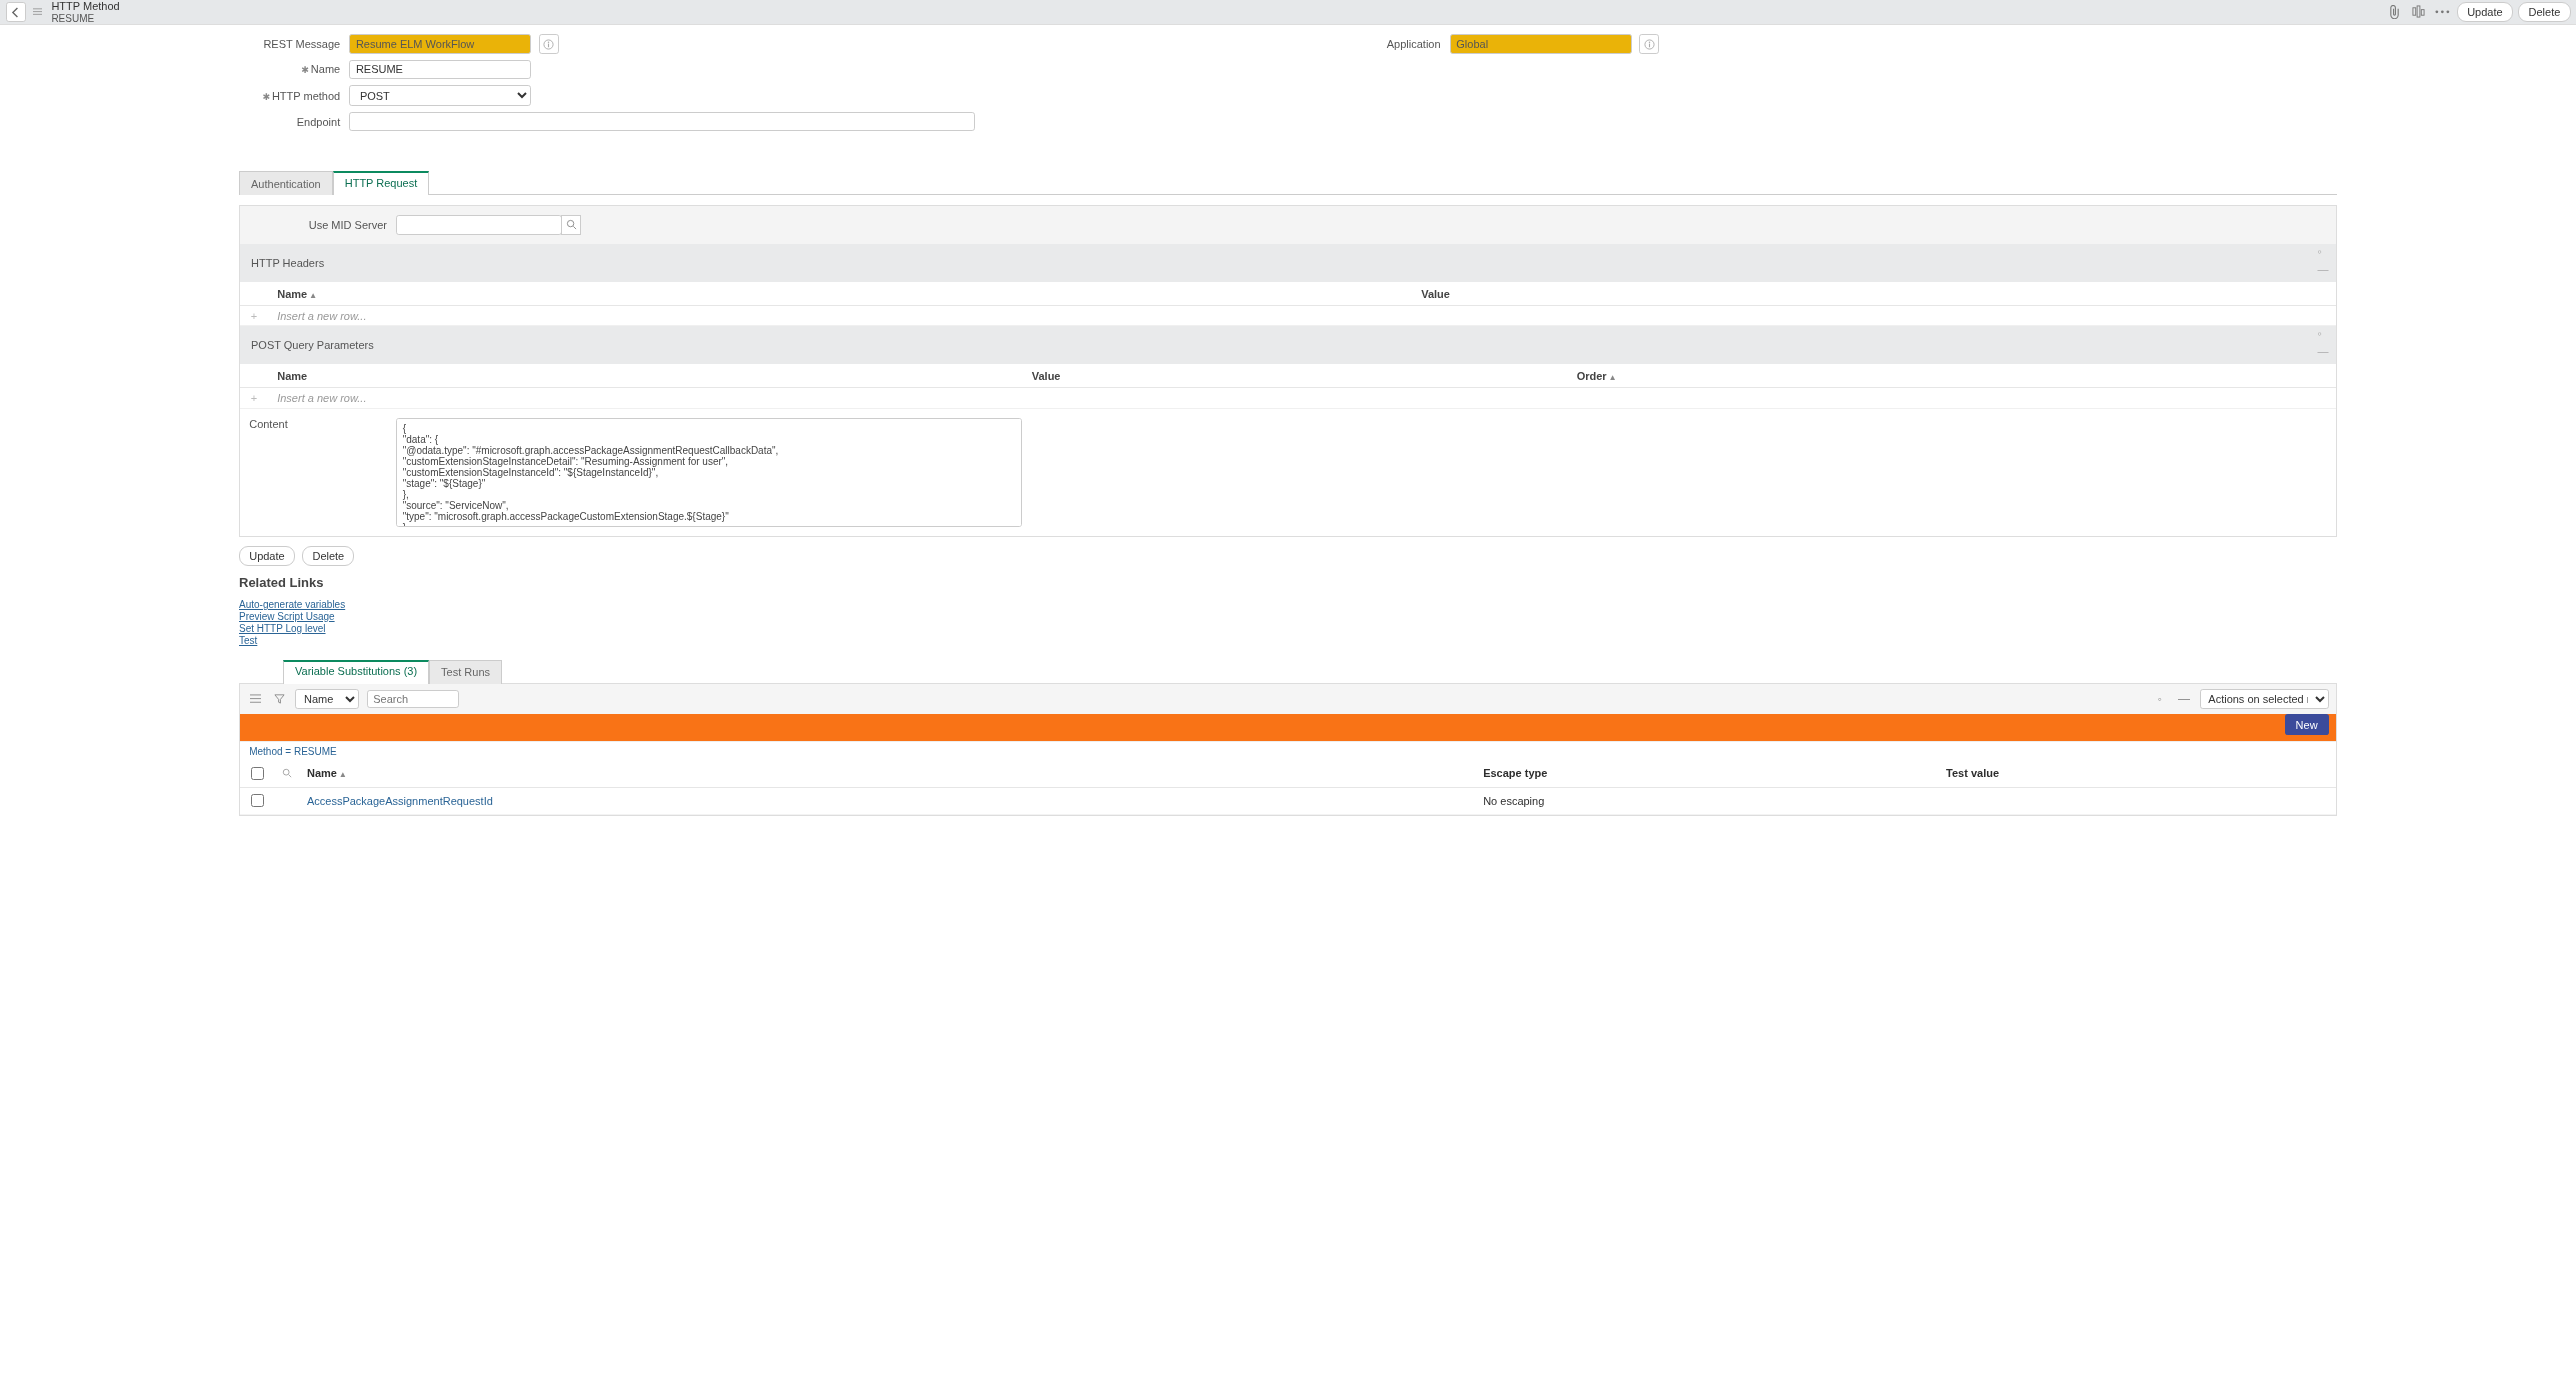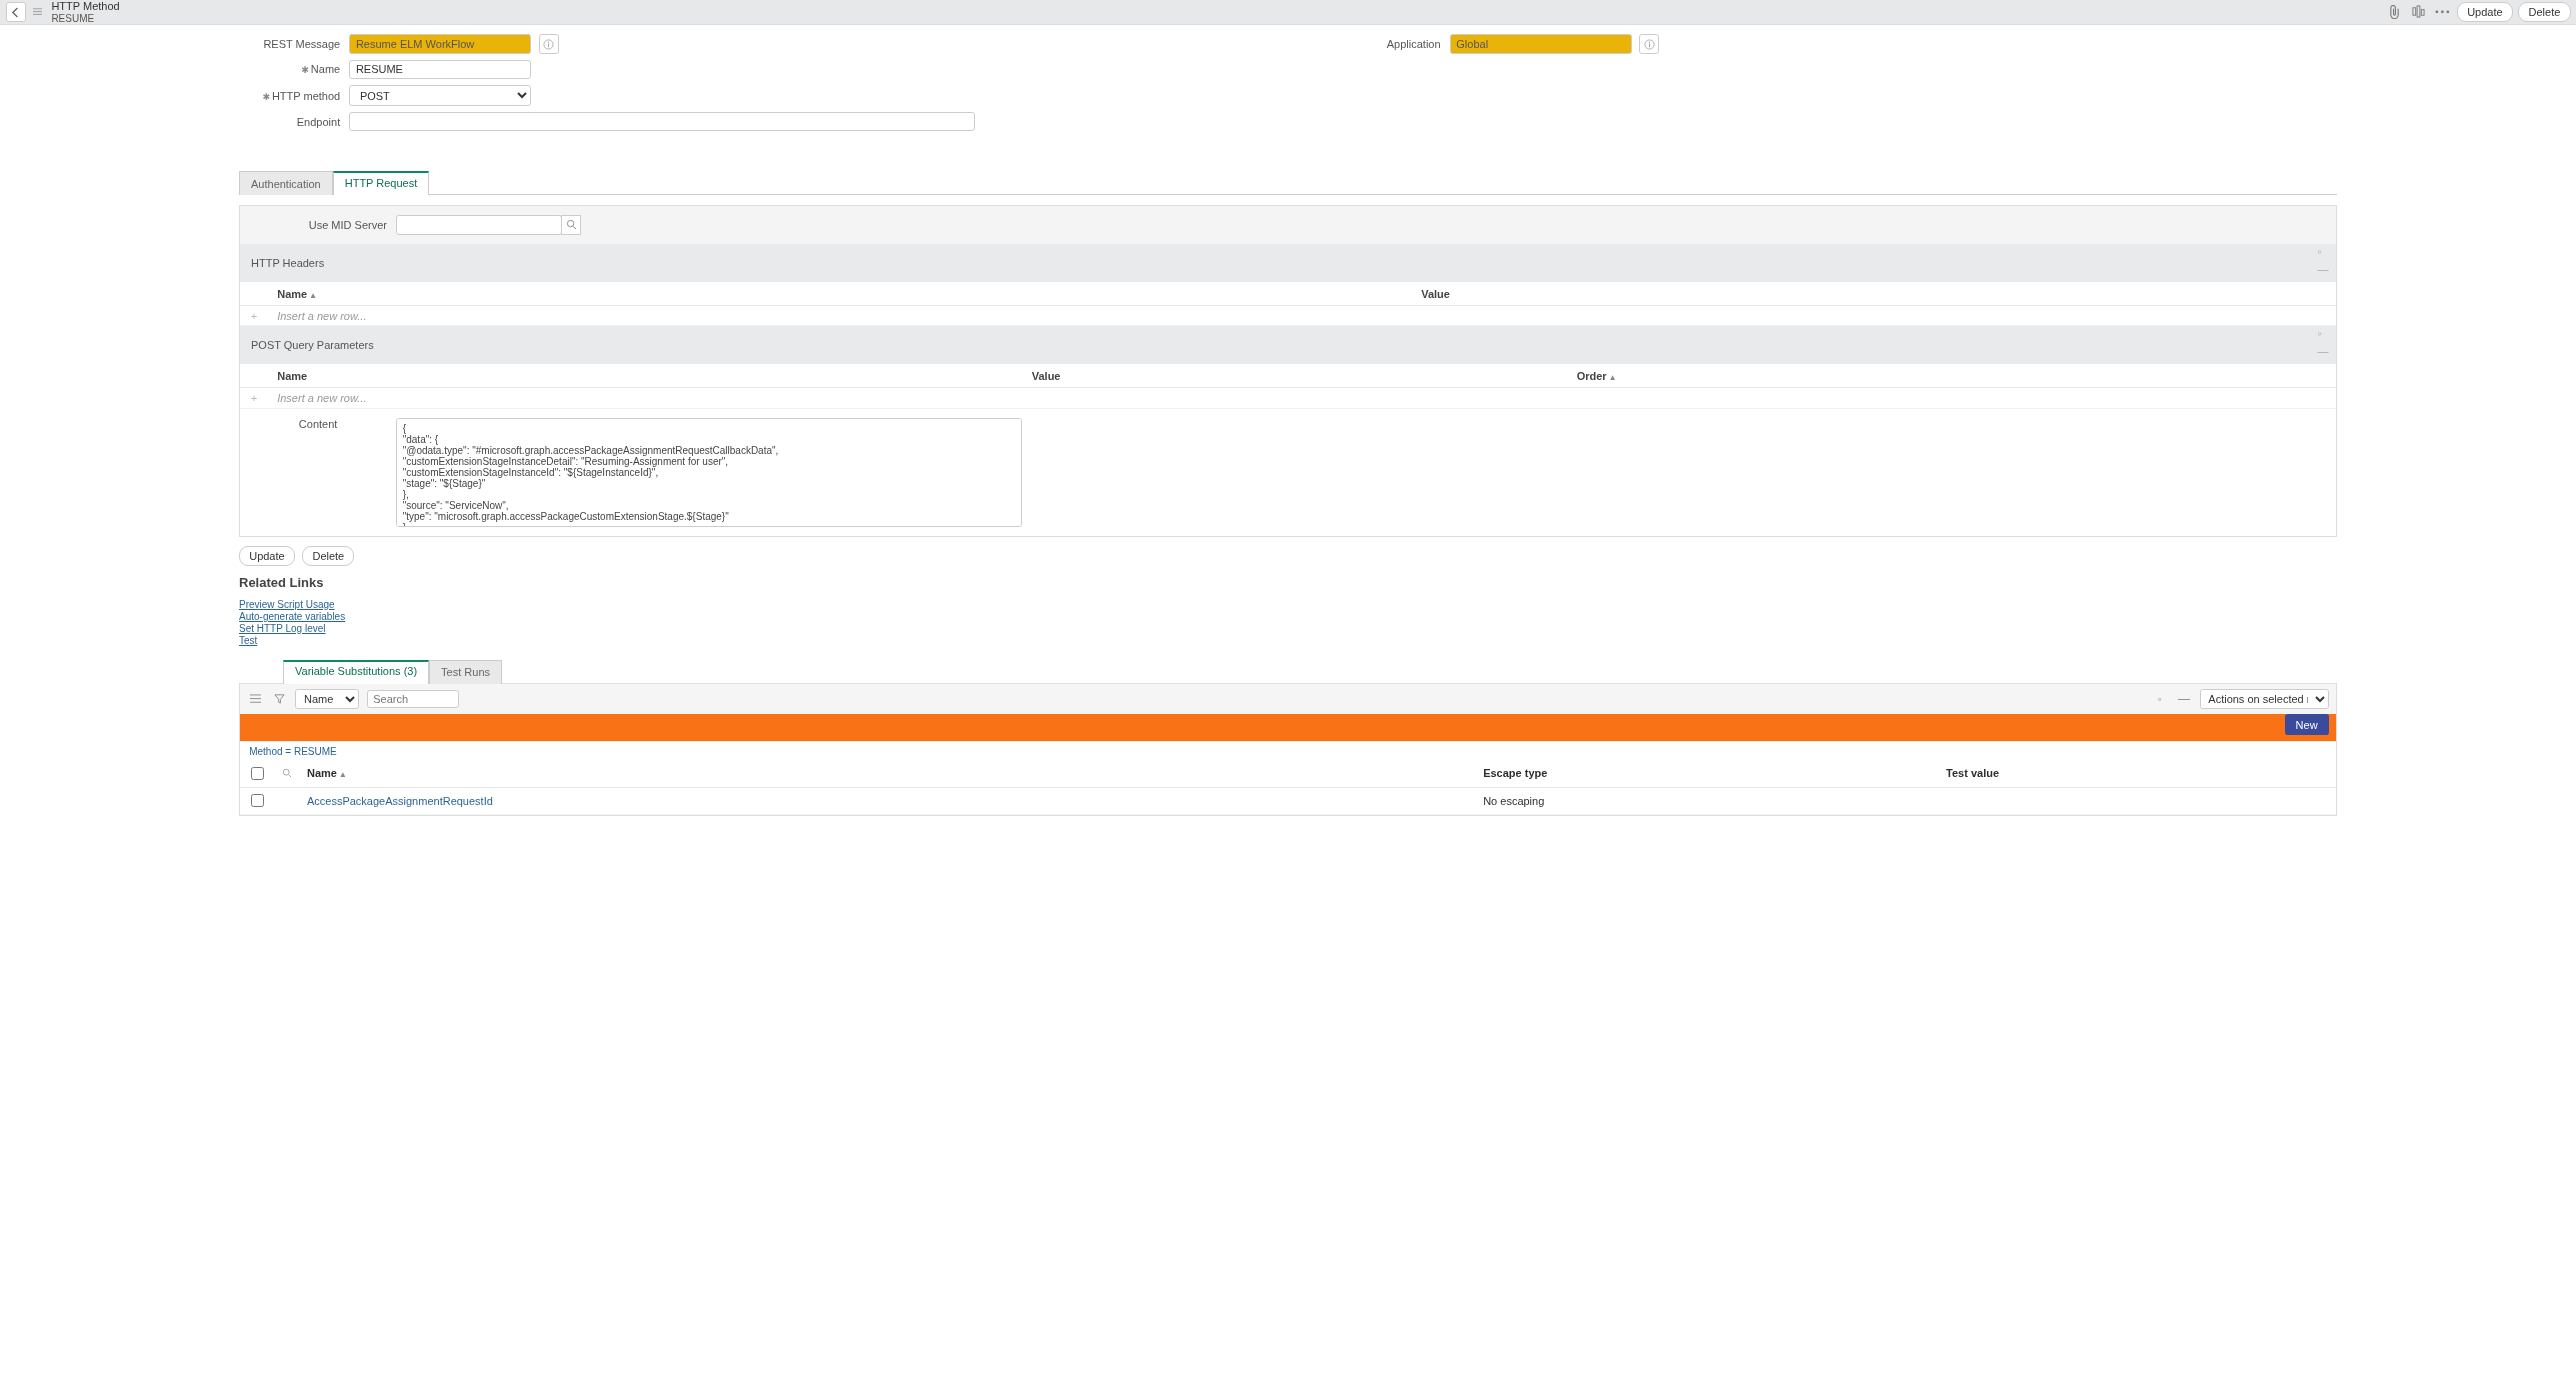--- a/index.html
+++ b/index.html
@@ -197,21 +197,21 @@
   }
   .tbl .addcell { width: 28px; text-align: center; color: #bbb; }
   .placeholder { color: #999; font-style: italic; }
   .sorticon { font-size: 8.3px; margin-left: 1.8px; color: #888; }
   .content-row {
     display: flex;
     padding: 9.2px;
     background: #fff;
   }
   .content-row .label {
-    width: 147px; text-align: center; padding-right: 9.2px;
+    width: 147px; text-align: left; padding-right: 9.2px;
     font-size: 11px; color: #555;
   }
   .content-row textarea {
     width: 626px; height: 109px;
     border: 0.9px solid #ccc;
     border-radius: 2.8px;
     padding: 3.7px 5.5px;
     font-size: 10px;
     font-family: inherit;
     resize: none;
@@ -488,22 +488,22 @@
   </div>
 </div>
 
 <div class="below-buttons">
   <button class="btn">Update</button>
   <button class="btn">Delete</button>
 </div>
 
 <div class="related-links">
   <h4>Related Links</h4>
+  <a>Auto-generate variables</a>
   <a>Preview Script Usage</a>
-  <a>Auto-generate variables</a>
   <a>Set HTTP Log level</a>
   <a>Test</a>
 </div>
 
 <div class="related-tabs">
   <div class="tab active">Variable Substitutions (3)</div>
   <div class="tab">Test Runs</div>
 </div>
 
 <div class="related-panel">

